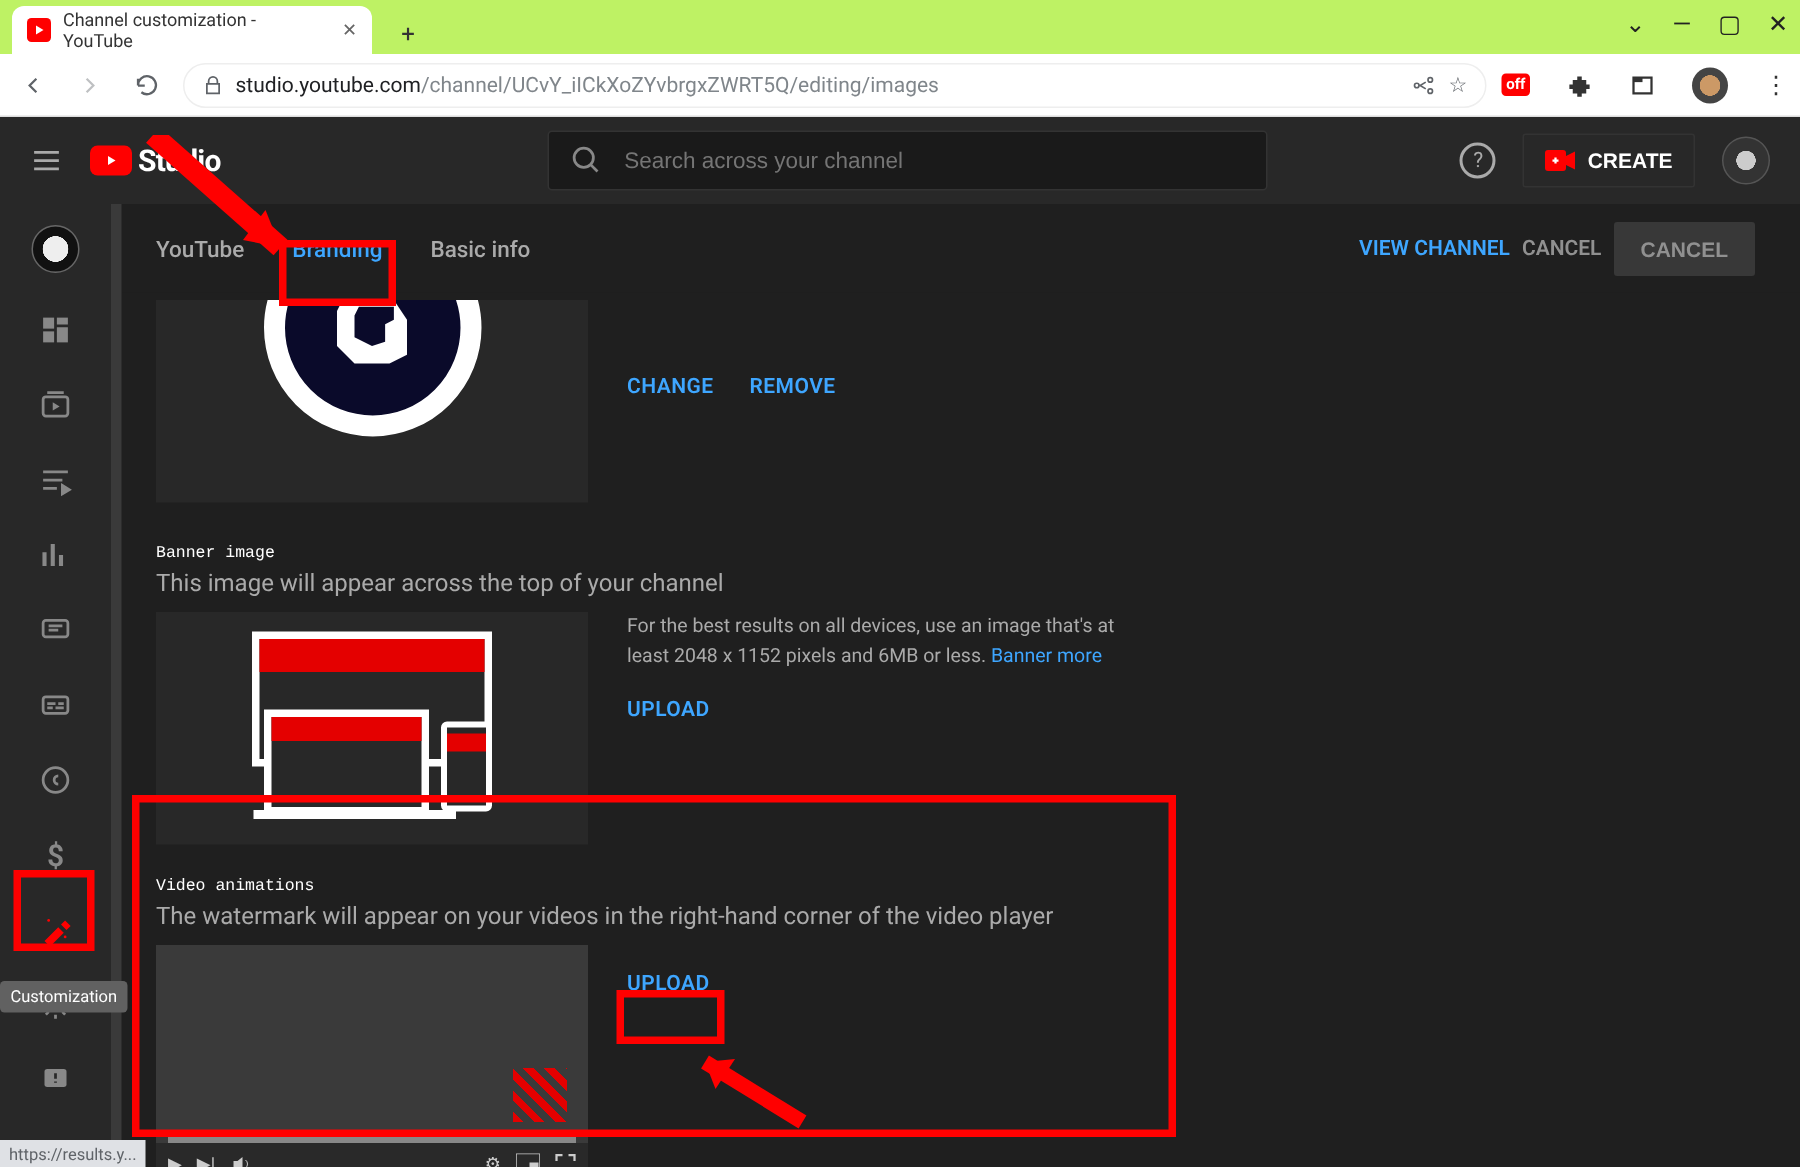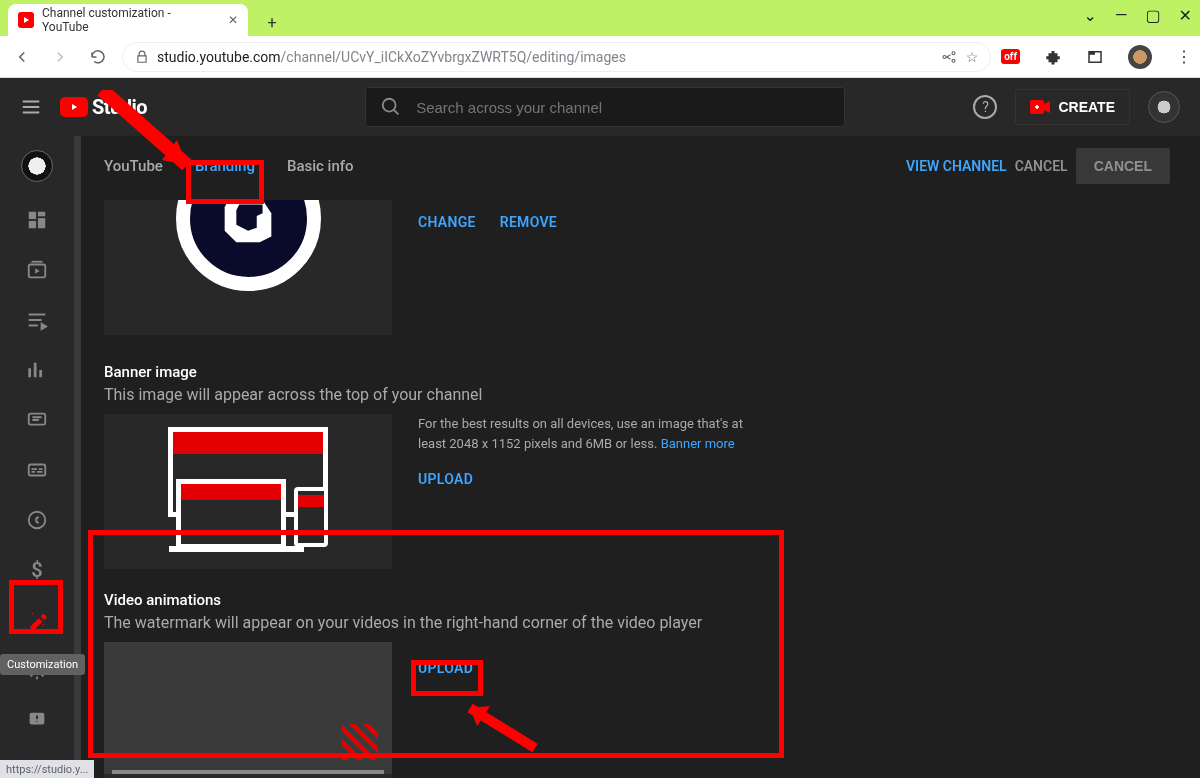--- a/index.html
+++ b/index.html
@@ -55,24 +55,24 @@
 .link-btn { color: #3ea6ff; font-weight: 600; font-size: 14px; cursor: pointer; }
 .link-btn.muted { color: #909090; }
 .publish-btn { background: #383838; color: #909090; padding: 10px 18px; font-weight: 600; font-size: 14px; border: none; cursor: pointer; border-radius: 2px; }
 
 
 .section-wrap { padding: 0 30px 0 30px; }
 .pic-section { display: flex; gap: 26px; }
 .pic-box { background: #282828; width: 288px; height: 135px; display: flex; align-items: flex-start; justify-content: center; padding-top: 6px; overflow: hidden; }
 .circle-logo { width: 145px; height: 145px; border-radius: 50%; background: #0a0a2a; border: 14px solid #fff; display: flex; align-items: center; justify-content: center; margin-top: -60px; }
 .pic-actions { display: flex; gap: 24px; padding-top: 14px; }
-.text-btn { color: #3ea6ff; font-weight: 600; font-size: 14px; cursor: pointer; letter-spacing: 0.3px; }
+.text-btn { color: #3ea6ff; font-weight: 600; font-size: 14px; cursor: pointer; letter-spacing: 0.3px; margin-top: 36px; }
 
 .banner-section { margin-top: 28px; }
-.sec-title { color: #fff; font-size: 15px; font-weight: 500; }
+.sec-title { color: #fff; font-size: 11px; font-weight: 500; font-family: Liberation Mono, monospace; }
 .sec-desc { color: #aaa; font-size: 16px; margin-top: 4px; }
 .banner-row { display: flex; gap: 26px; margin-top: 10px; align-items: flex-start; }
 .banner-preview { width: 288px; height: 155px; background: #282828; display: flex; align-items: center; justify-content: center; }
 .banner-right { flex: 1; max-width: 340px; }
 .banner-text { color: #aaa; font-size: 13px; line-height: 1.5; }
 .learn-more { color: #3ea6ff; cursor: pointer; }
 .upload-btn { margin-top: 18px; }
 
 
 .devices { position: relative; width: 180px; height: 130px; }
@@ -387,13 +387,13 @@
 
 <svg class="arrow" style="left:92px; top:90px; width:120px; height:100px;" viewBox="0 0 120 100">
   <path d="M10 0 L95 75" stroke="#ff0000" stroke-width="14"></path>
   <path d="M95 75 L70 70 L85 50 Z" fill="#ff0000"></path>
 </svg>
 <svg class="arrow" style="left:455px; top:698px; width:90px; height:60px;" viewBox="0 0 90 60">
   <path d="M80 50 L15 10" stroke="#ff0000" stroke-width="10"></path>
   <path d="M15 10 L35 8 L22 28 Z" fill="#ff0000"></path>
 </svg>
 
-<div class="status-bar">https://studio.y...</div>
+<div class="status-bar">https://results.y...</div>
 
 </body></html>

